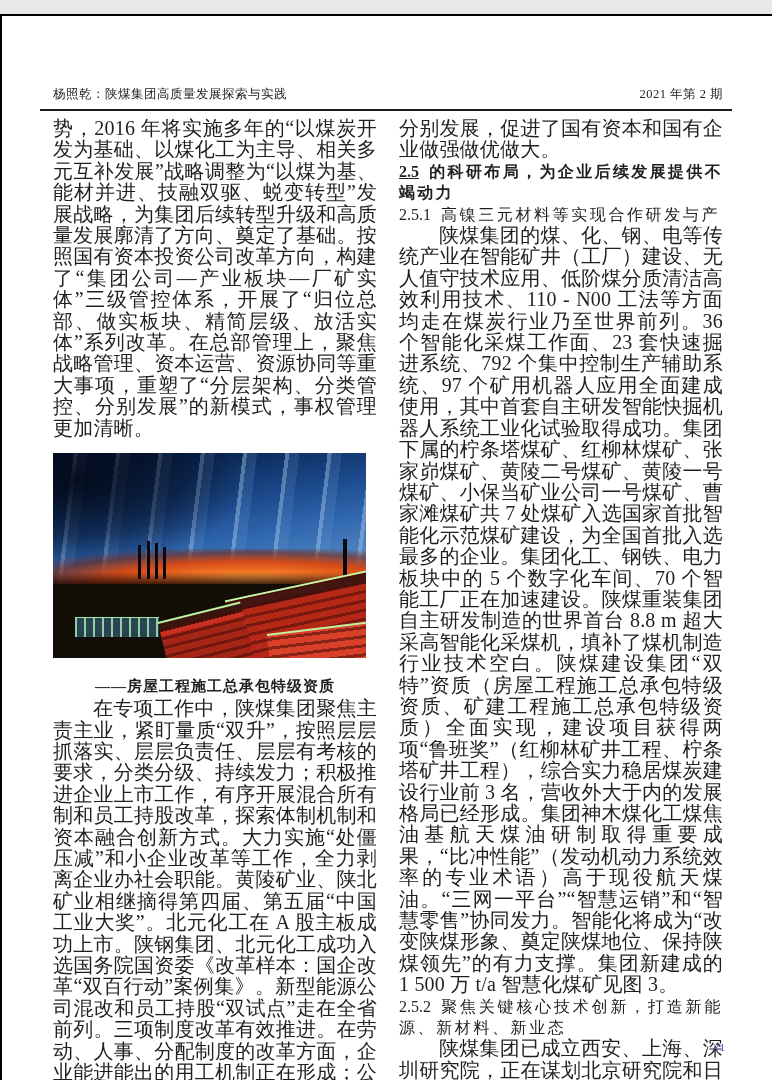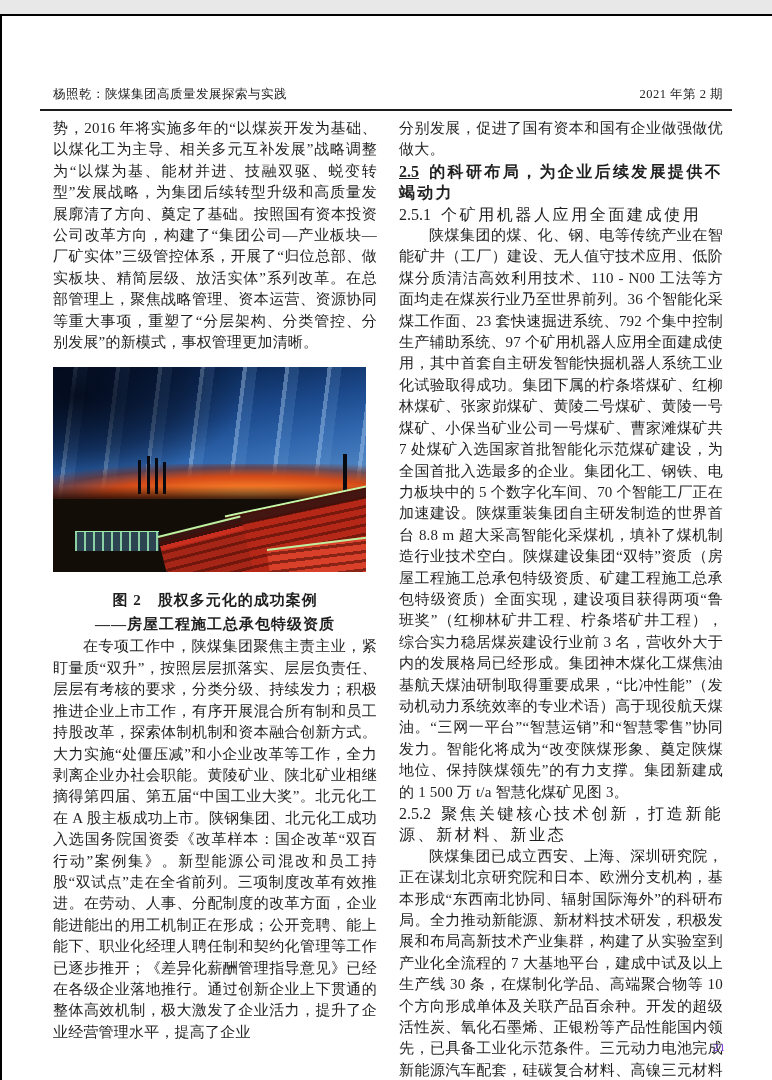--- a/index.html
+++ b/index.html
@@ -10,21 +10,21 @@
   .edge-left{position:absolute;left:0;top:0;width:2px;height:1080px;background:#000;}
   .edge-bottom{position:absolute;left:0;top:1068px;width:772px;height:12px;background:#000;}
   
   .running-head{position:absolute;left:53px;top:72px;width:670px;display:flex;
                 justify-content:space-between;font-size:12.5px;letter-spacing:.5px;color:#222;}
   .head-rule{position:absolute;left:40px;top:95px;width:692px;height:2px;background:#1c1c1c;}
   
   .col{position:absolute;top:104px;width:324px;}
   .col-left{left:53px;}
   .col-right{left:399px;}
-  p.body-text{margin:0;font-size:15px;line-height:21.4px;text-align:justify;
+  p.body-text{margin:0;font-size:20px;line-height:21.4px;text-align:justify;
               letter-spacing:.2px;word-break:break-all;}
   p.indent{text-indent:2em;}
   
   .h-major,.h-minor{margin:0;font-size:16px;line-height:21.4px;font-weight:400;text-align:justify;word-break:break-all;}
   .h-major .h-num{font-weight:700;margin-right:10px;text-decoration:underline;}
   .h-major .h-title{font-weight:700;letter-spacing:2.2px;}
   .h-minor .h-num{margin-right:10px;}
   .h-minor .h-title{letter-spacing:2.6px;}
   
   .figure{margin:14px 0 0 0;}
@@ -114,37 +114,36 @@
         <span class="stack stack2"></span>
         <span class="stack stack3"></span>
         <span class="stack stack4"></span>
         <span class="stack stack5"></span>
         <div class="bldg bldg-left"></div>
         <div class="bldg bldg-right"></div>
         <div class="bldg bldg-mid"></div>
         <div class="bldg bldg-front"></div>
       </div>
       <figcaption class="figcaption">
-        <div>图 2　股权多元化的成功案例</div>
         <div>——房屋工程施工总承包特级资质</div>
       </figcaption>
     </figure>
 
     <p class="body-text indent para-after-figure">在专项工作中，陕煤集团聚焦主责主业，紧盯量质“双升”，按照层层抓落实、层层负责任、层层有考核的要求，分类分级、持续发力；积极推进企业上市工作，有序开展混合所有制和员工持股改革，探索体制机制和资本融合创新方式。大力实施“处僵压减”和小企业改革等工作，全力剥离企业办社会职能。黄陵矿业、陕北矿业相继摘得第四届、第五届“中国工业大奖”。北元化工在 A 股主板成功上市。陕钢集团、北元化工成功入选国务院国资委《改革样本：国企改革“双百行动”案例集》。新型能源公司混改和员工持股“双试点”走在全省前列。三项制度改革有效推进。在劳动、人事、分配制度的改革方面，企业能进能出的用工机制正在形成；公开竞聘、能上能下、职业化经理人聘任制和契约化管理等工作已逐步推开；《差异化薪酬管理指导意见》已经在各级企业落地推行。通过创新企业上下贯通的整体高效机制，极大激发了企业活力，提升了企业经营管理水平，提高了企业</p>
   </div>
 
   <div class="col col-right">
     <p class="body-text">分别发展，促进了国有资本和国有企业做强做优做大。</p>
 
     <h3 class="h-major">
       <span class="h-num">2.5</span><span class="h-title">的科研布局，为企业后续发展提供不竭动力</span>
     </h3>
 
     <h4 class="h-minor">
-      <span class="h-num">2.5.1</span><span class="h-title">个矿用机器人应用全面建成使用</span>
+      <span class="h-num">2.5.1</span><span class="h-title">高镍三元材料等实现合作研发与产</span>
     </h4>
 
     <p class="body-text indent">陕煤集团的煤、化、钢、电等传统产业在智能矿井（工厂）建设、无人值守技术应用、低阶煤分质清洁高效利用技术、110 - N00 工法等方面均走在煤炭行业乃至世界前列。36 个智能化采煤工作面、23 套快速掘进系统、792 个集中控制生产辅助系统、97 个矿用机器人应用全面建成使用，其中首套自主研发智能快掘机器人系统工业化试验取得成功。集团下属的柠条塔煤矿、红柳林煤矿、张家峁煤矿、黄陵二号煤矿、黄陵一号煤矿、小保当矿业公司一号煤矿、曹家滩煤矿共 7 处煤矿入选国家首批智能化示范煤矿建设，为全国首批入选最多的企业。集团化工、钢铁、电力板块中的 5 个数字化车间、70 个智能工厂正在加速建设。陕煤重装集团自主研发制造的世界首台 8.8 m 超大采高智能化采煤机，填补了煤机制造行业技术空白。陕煤建设集团“双特”资质（房屋工程施工总承包特级资质、矿建工程施工总承包特级资质）全面实现，建设项目获得两项“鲁班奖”（红柳林矿井工程、柠条塔矿井工程），综合实力稳居煤炭建设行业前 3 名，营收外大于内的发展格局已经形成。集团神木煤化工煤焦油基航天煤油研制取得重要成果，“比冲性能”（发动机动力系统效率的专业术语）高于现役航天煤油。“三网一平台”“智慧运销”和“智慧零售”协同发力。智能化将成为“改变陕煤形象、奠定陕煤地位、保持陕煤领先”的有力支撑。集团新建成的 1 500 万 t/a 智慧化煤矿见图 3。</p>
 
     <h4 class="h-minor">
       <span class="h-num">2.5.2</span><span class="h-title">聚焦关键核心技术创新，打造新能源、新材料、新业态</span>
     </h4>
 
     <p class="body-text indent">陕煤集团已成立西安、上海、深圳研究院，正在谋划北京研究院和日本、欧洲分支机构，基本形成“东西南北协同、辐射国际海外”的科研布局。全力推动新能源、新材料技术研发，积极发展和布局高新技术产业集群，构建了从实验室到产业化全流程的 7 大基地平台，建成中试及以上生产线 30 条，在煤制化学品、高端聚合物等 10 个方向形成单体及关联产品百余种。开发的超级活性炭、氧化石墨烯、正银粉等产品性能国内领先，已具备工业化示范条件。三元动力电池完成新能源汽车配套，硅碳复合材料、高镍三元材料等实现合作研发与产</p>
   </div>

